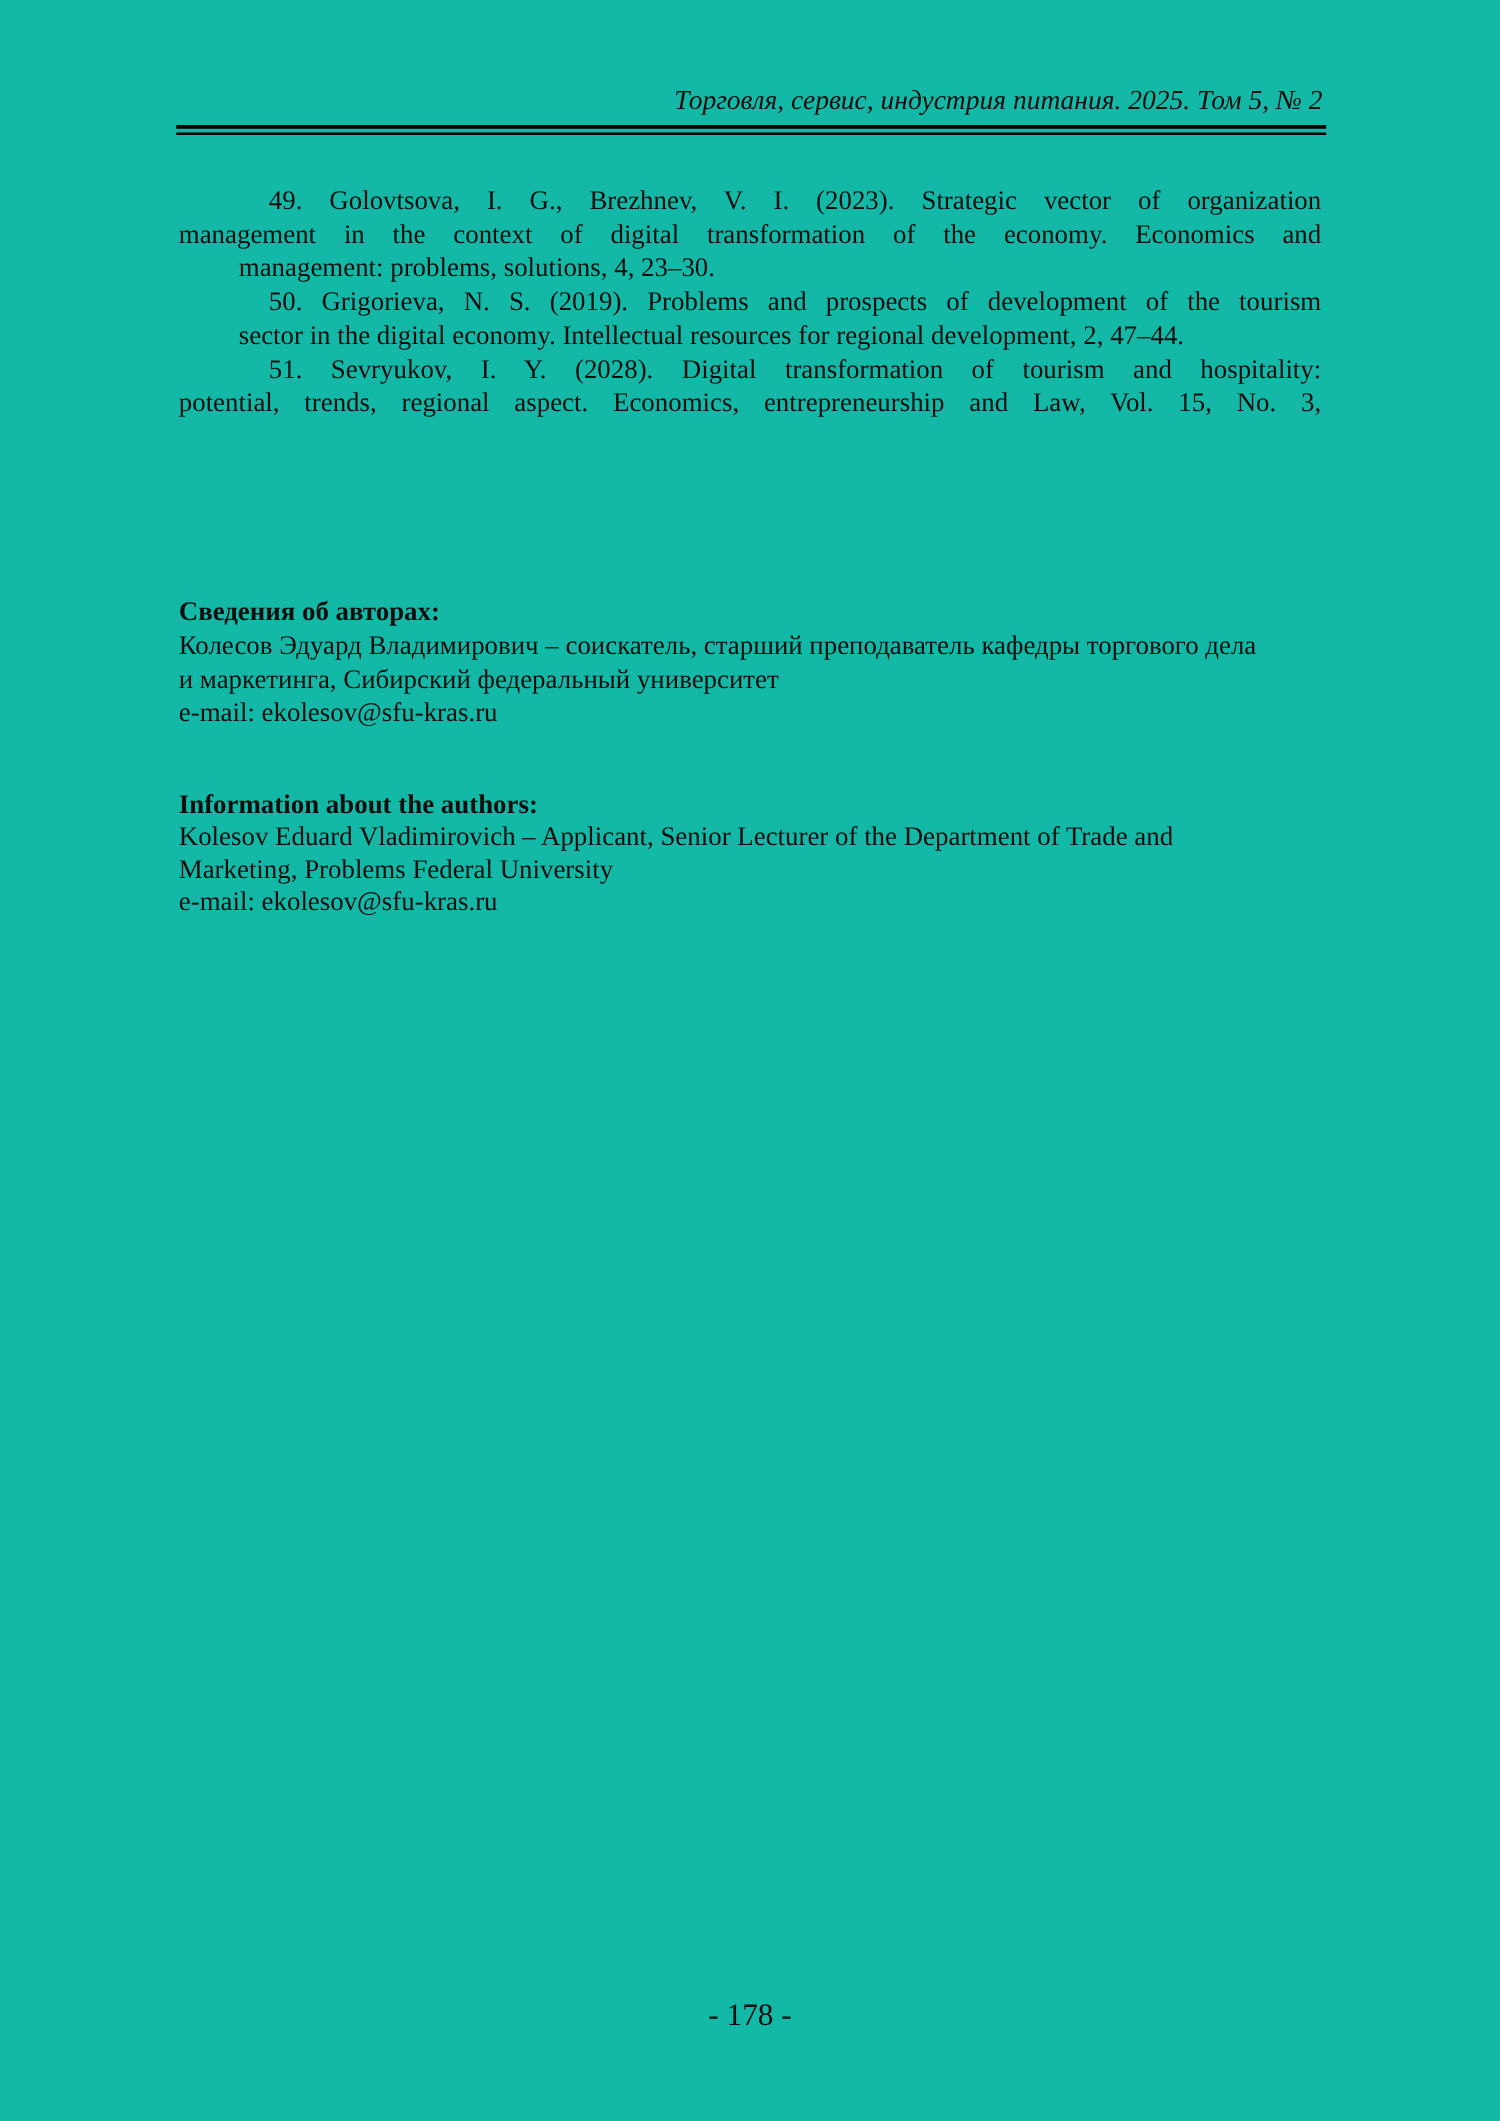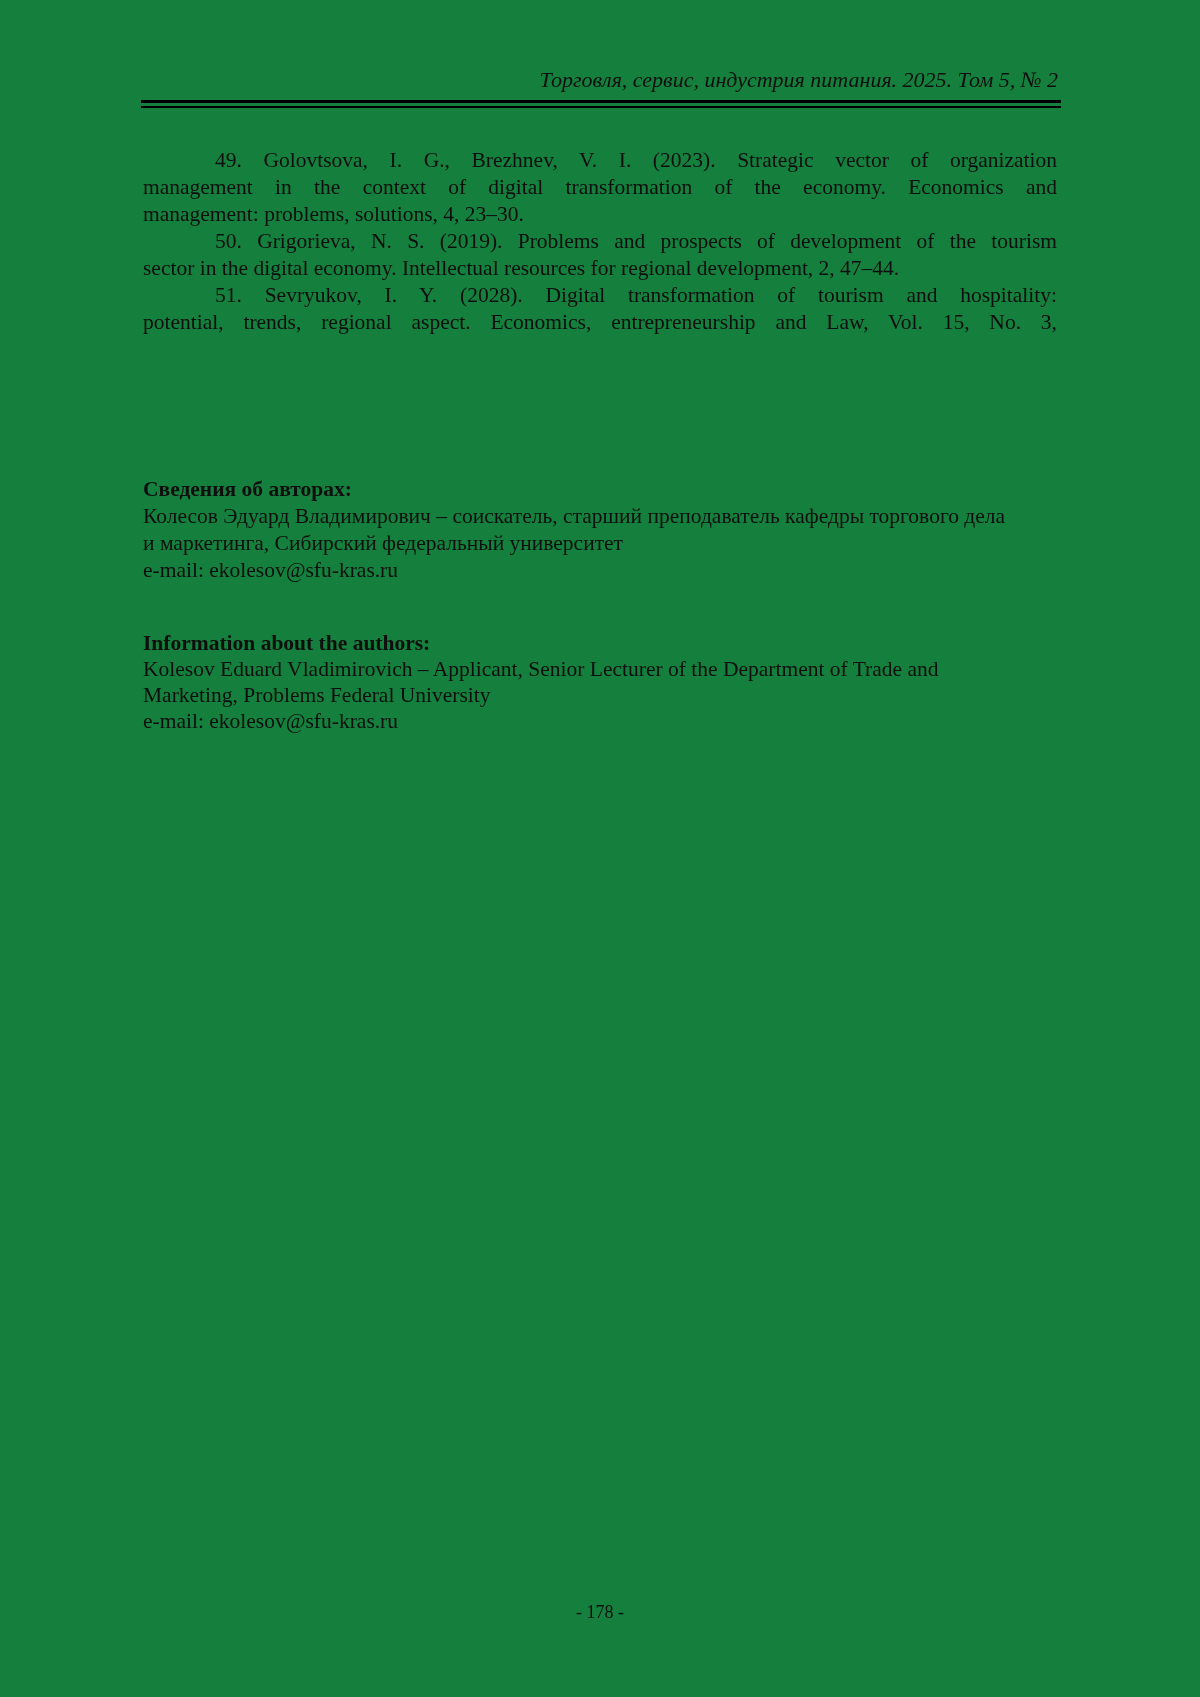--- a/index.html
+++ b/index.html
@@ -8,21 +8,21 @@
     width: 1200px;
     height: 1697px;
     position: relative;
     font-family: "Liberation Serif", "DejaVu Serif", serif;
     color: #0e0e0e;
     overflow: hidden;
   }
   .page {
     position: absolute;
     inset: 0;
-    background: #15803d;
+    background: #14b8a6;
   }
   
   .journal-header {
     position: absolute;
     left: 141px;
     top: 66px;
     width: 917px;
     text-align: right;
     font-style: italic;
     font-size: 22px;
@@ -46,21 +46,21 @@
     top: 147px;
     width: 914px;
     font-size: 21.5px;
   }
   .ref-line {
     line-height: 27px;
     overflow: hidden;
   }
   .jline { text-align: justify; text-align-last: justify; }
   .firstline { text-indent: 72px; }
-  .lastline { text-align: left; text-align-last: left; }
+  .lastline { text-align: left; text-align-last: left; margin-left: 48px; }
   
   .authors-ru {
     position: absolute;
     left: 143px;
     top: 476px;
     width: 914px;
     font-size: 21.5px;
   }
   .authors-en {
     position: absolute;
@@ -76,21 +76,21 @@
   }
   .author-line { line-height: 27px; }
   .authors-en .author-line, .authors-en .authors-heading { line-height: 26px; }
   
   .page-footer {
     position: absolute;
     left: 0;
     top: 1600px;
     width: 1200px;
     text-align: center;
-    font-size: 18px;
+    font-size: 25px;
     line-height: 25px;
   }
 </style>
 </head>
 <body>
 
 <div class="page">
 
   <div class="journal-header">Торговля, сервис, индустрия питания. 2025. Том 5, № 2</div>
 

